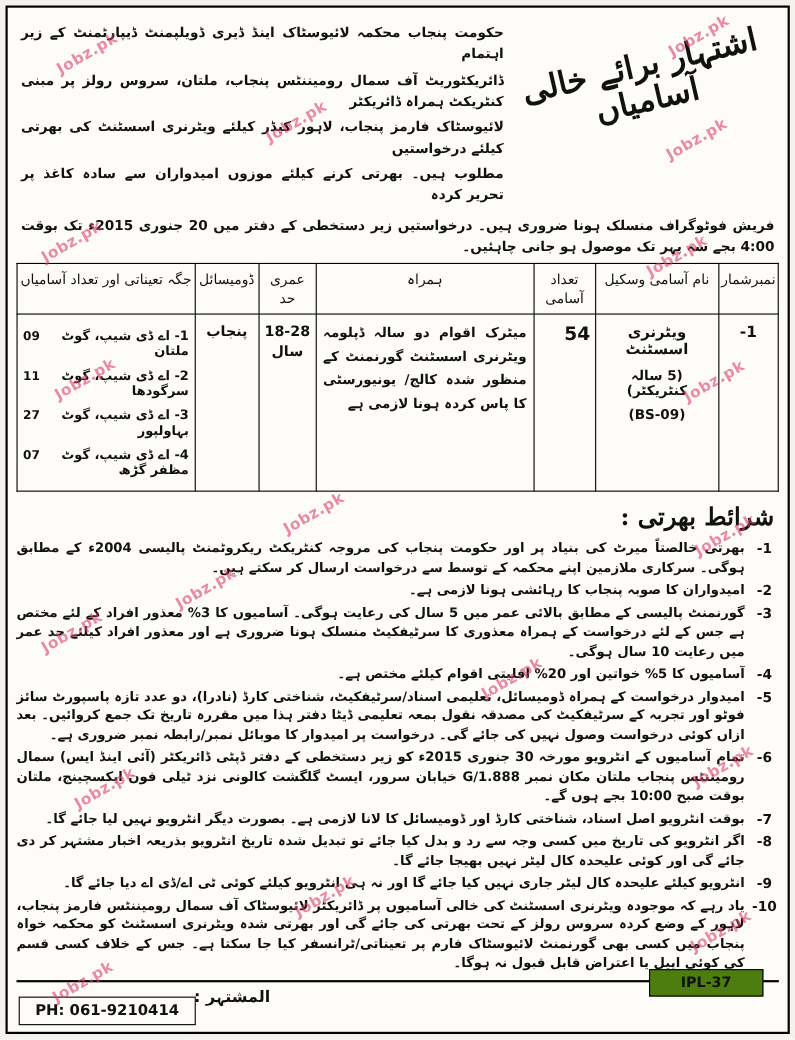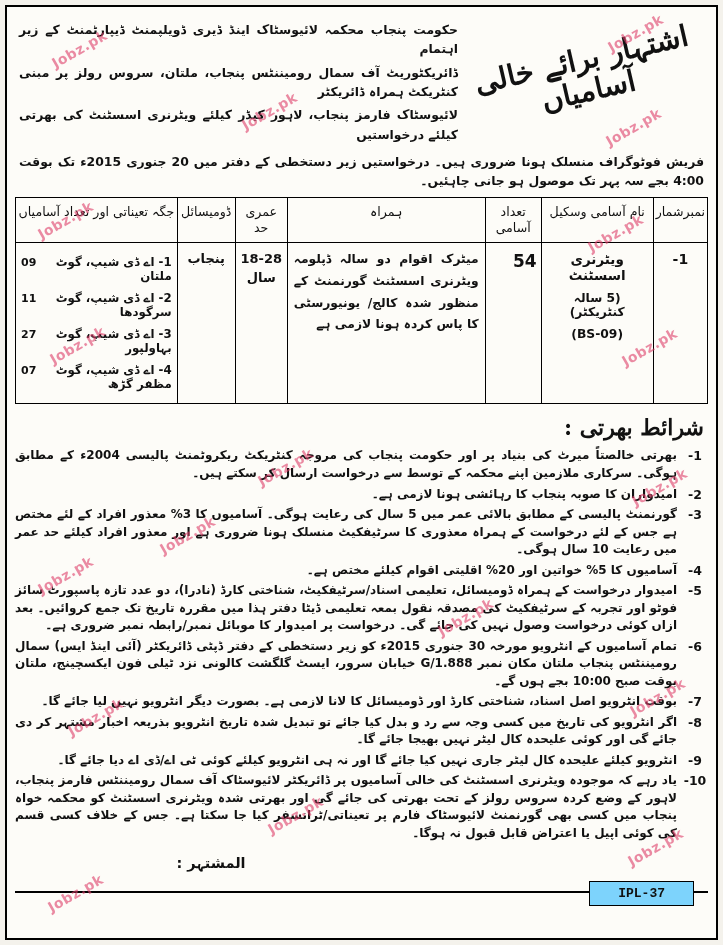--- a/index.html
+++ b/index.html
@@ -89,21 +89,21 @@
   .cond-num{flex:0 0 26px;font-size:12.5px;font-weight:bold;text-align:center;padding-top:1px;}
   .cond-text{flex:1;font-size:12px;font-weight:bold;line-height:1.46;text-align:justify;}
   
   .signature{width:392px;margin-top:13px;}
   .sig-label{font-size:14.5px;font-weight:bold;text-align:center;margin:0 0 7px;}
   
   .footer{position:absolute;left:8px;right:8px;bottom:5px;height:52px;}
   .footer-rule{position:absolute;top:10px;left:0;right:0;border-top:2px solid #000;}
   .ref-box{
     position:absolute;right:14px;top:0;border:1.6px solid #000;
-    padding:4px 28px;font-size:13px;font-weight:bold;background:#7dd3fc;font-family:Liberation Mono, monospace;
+    padding:4px 28px;font-size:13px;font-weight:bold;background:#4d7c0f;
   }
   .phone-box{
     position:absolute;left:2px;bottom:1px;border:1.6px solid #000;
     padding:4px 14px;font-size:13.5px;font-weight:bold;background:#fdfcf8;
   }
 </style>
 </head>
 <body>
 
 <div class="page">
@@ -130,20 +130,21 @@
   </div>
 
   <div class="header" dir="rtl">
     <div class="title-box">
       <div class="ad-title">اشتہار برائے خالی آسامیاں</div>
     </div>
     <div class="header-intro">
       <p>حکومت پنجاب محکمہ لائیوسٹاک اینڈ ڈیری ڈویلپمنٹ ڈیپارٹمنٹ کے زیر اہتمام</p>
       <p>ڈائریکٹوریٹ آف سمال رومیننٹس پنجاب، ملتان، سروس رولز پر مبنی کنٹریکٹ ہمراہ ڈائریکٹر</p>
       <p>لائیوسٹاک فارمز پنجاب، لاہور کیڈر کیلئے ویٹرنری اسسٹنٹ کی بھرتی کیلئے درخواستیں</p>
+      <p>مطلوب ہیں۔ بھرتی کرنے کیلئے موزوں امیدواران سے سادہ کاغذ پر تحریر کردہ</p>
     </div>
   </div>
   <div class="header-full" dir="rtl">
     <p>فریش فوٹوگراف منسلک ہونا ضروری ہیں۔ درخواستیں زیر دستخطی کے دفتر میں 20 جنوری 2015ء تک بوقت 4:00 بجے سہ پہر تک موصول ہو جانی چاہئیں۔</p>
   </div>
 
   <table dir="rtl">
     <colgroup>
       <col style="width:46px">
         <col style="width:112px">
@@ -247,15 +248,16 @@
   </div>
 
   <div class="signature" dir="rtl">
     <div class="sig-label">المشتہر :</div>
 
   </div>
 
   <div class="footer">
     <div class="footer-rule"></div>
     <div class="ref-box">IPL-37</div>
+    <div class="phone-box">PH: 061-9210414</div>
   </div>
 
 </div>
 
 </body></html>

